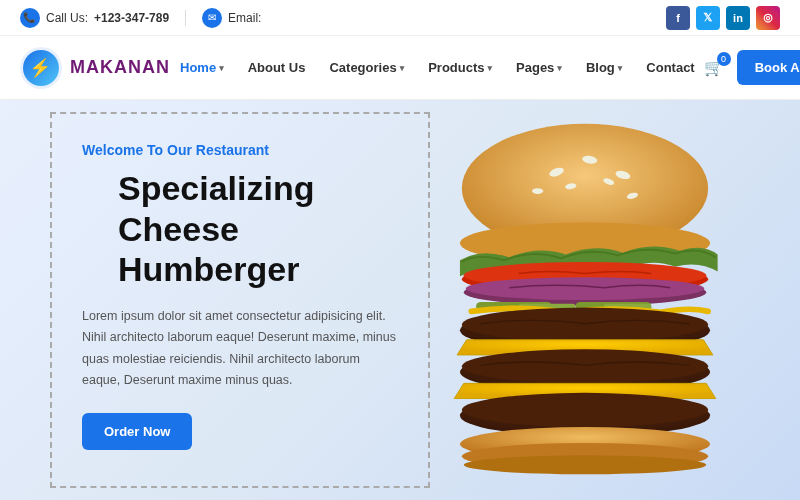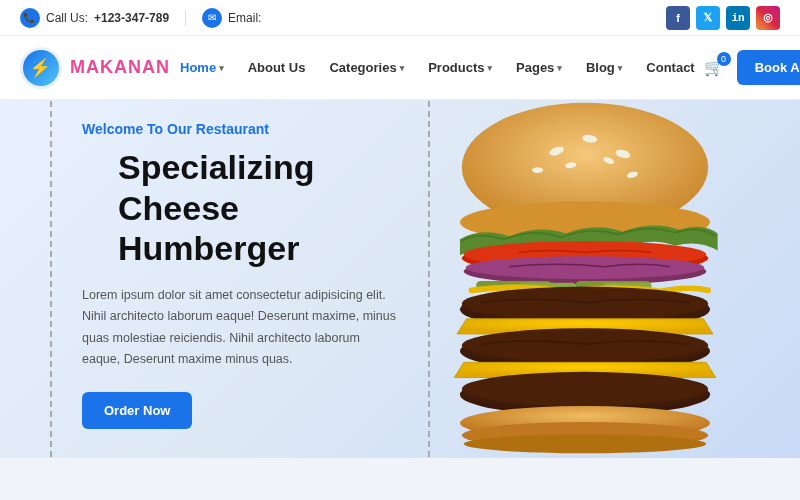--- a/index.html
+++ b/index.html
@@ -24,21 +24,21 @@
     }
     .top-bar-divider { width: 1px; height: 16px; background: #ddd; }
     .top-bar-right { display: flex; align-items: center; gap: 6px; }
     .social-icon {
       width: 24px; height: 24px; border-radius: 4px;
       display: flex; align-items: center; justify-content: center;
       color: #fff; font-size: 11px; font-weight: bold; cursor: pointer;
     }
     .social-fb { background: #3b5998; }
     .social-tw { background: #1da1f2; }
-    .social-li { background: #0077b5; font-family: Liberation Mono, monospace; }
+    .social-li { background: #0077b5; }
     .social-ig { background: linear-gradient(45deg, #f09433, #e6683c, #dc2743, #cc2366, #bc1888); }
 
     
     .navbar {
       background: #fff;
       border-bottom: 1px solid #eee;
       display: flex;
       align-items: center;
       justify-content: space-between;
       padding: 0 20px;
@@ -48,21 +48,21 @@
     .logo-icon {
       width: 42px; height: 42px; border-radius: 50%; background: #e8f0fe;
       display: flex; align-items: center; justify-content: center; overflow: hidden;
     }
     .logo-bolt {
       width: 36px; height: 36px; border-radius: 50%;
       background: linear-gradient(135deg, #1a73e8, #4fc3f7);
       display: flex; align-items: center; justify-content: center;
       color: #fff; font-size: 18px; font-weight: bold;
     }
-    .logo-text { font-size: 18px; font-weight: 700; color: #ec4899; letter-spacing: 1px; }
+    .logo-text { font-size: 18px; font-weight: 700; color: #701a75; letter-spacing: 1px; }
     .nav-links { display: flex; align-items: center; gap: 4px; }
     .nav-item {
       padding: 8px 10px; font-size: 13px; color: #333; cursor: pointer;
       display: flex; align-items: center; gap: 3px; border-radius: 4px;
       white-space: nowrap;
       font-weight: bold;
     }
     .nav-item.active { color: #1a73e8; font-weight: 600; }
     .nav-chevron { font-size: 9px; color: #666; }
     .nav-right { display: flex; align-items: center; gap: 12px; }
@@ -75,21 +75,21 @@
     }
     .btn-book {
       background: #1a73e8; color: #fff; border: none; border-radius: 6px;
       padding: 10px 18px; font-size: 13px; font-weight: 600; cursor: pointer;
       white-space: nowrap;
     }
 
     
     .hero {
       background: linear-gradient(135deg, #e8f0fe 0%, #dde8f5 50%, #c8daf5 100%);
-      height: 358px;
+      height: 400px;
       position: relative;
       display: flex;
       align-items: center;
       overflow: hidden;
       padding: 30px 50px;
     }
     .hero-content {
       max-width: 380px;
       position: relative;
       z-index: 2;

